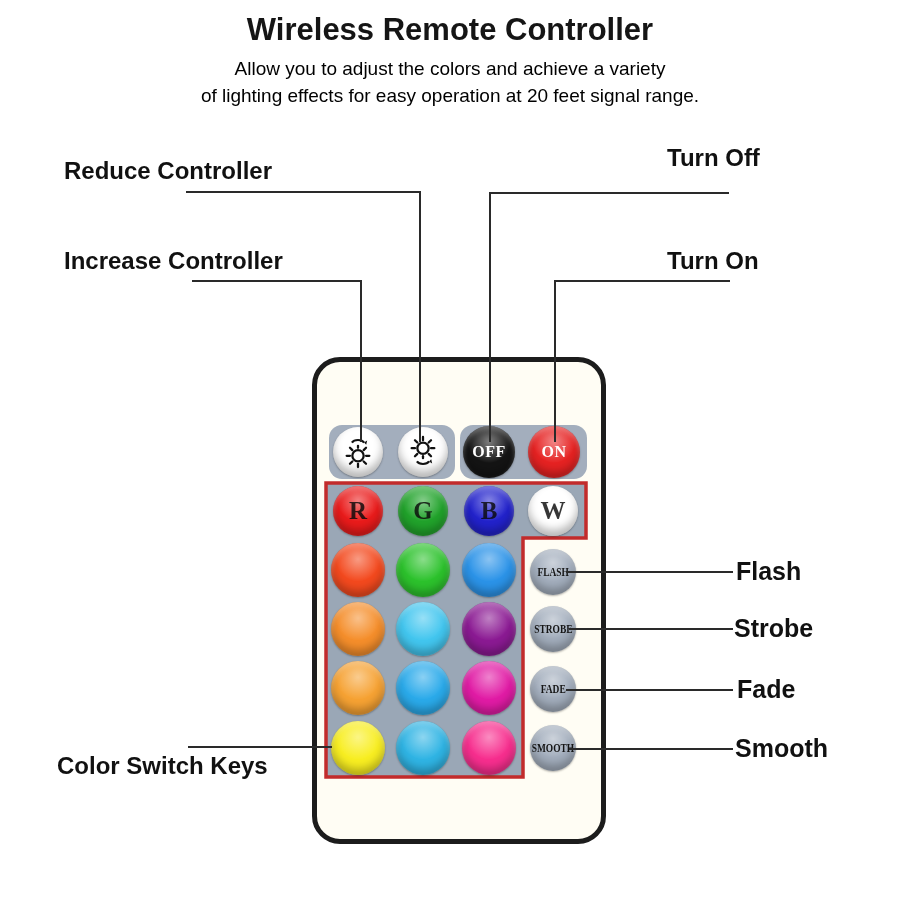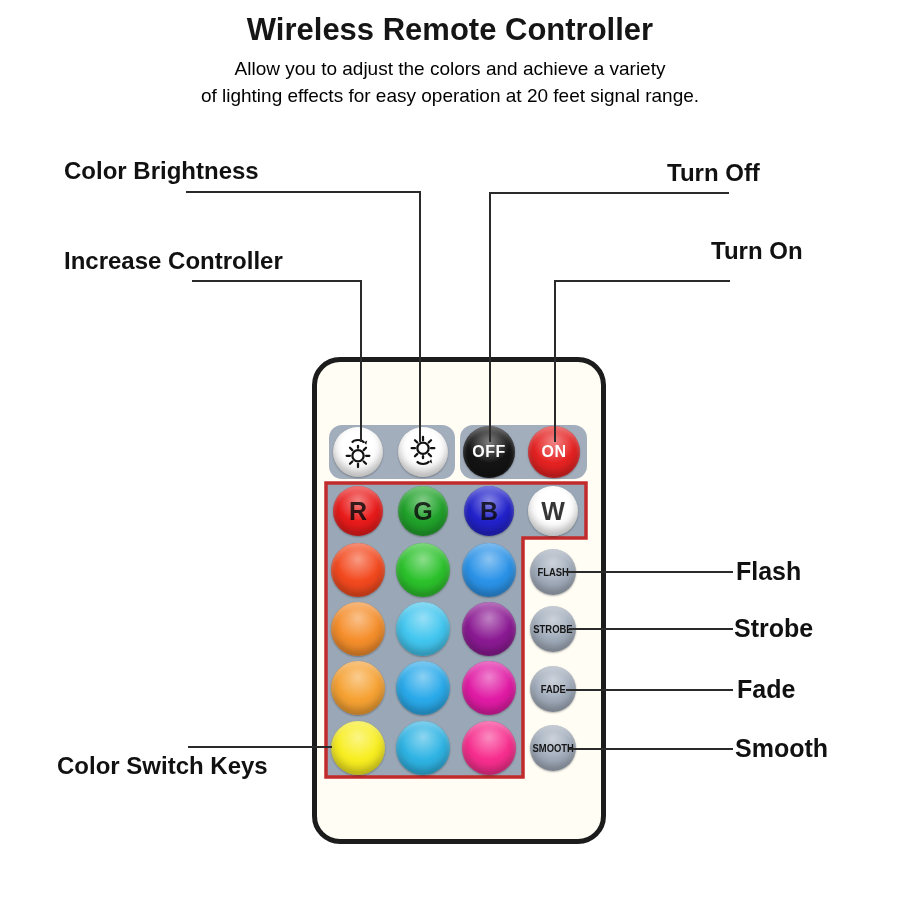--- a/index.html
+++ b/index.html
@@ -20,40 +20,40 @@
   
   .line{position:absolute;background:#2a2a2a;z-index:40;}
   .line.h{height:2px;} .line.v{width:2px;}
   
   .remote{position:absolute;left:312px;top:357px;width:294px;height:487px;
           border:5px solid #1c1c1c;border-radius:28px;box-sizing:border-box;z-index:10;}
   .panel{position:absolute;border-radius:13px;z-index:20;}
   .btn{position:absolute;border-radius:50%;display:flex;align-items:center;justify-content:center;
        z-index:30;box-sizing:border-box;}
   .key3d{background-image:radial-gradient(circle at 50% 30%, rgba(255,255,255,.45), rgba(255,255,255,0) 48%);
-         box-shadow:inset 0 -6px 9px rgba(0,0,0,.28), inset 0 3px 5px rgba(255,255,255,.35), 0 1px 2px rgba(0,0,0,.3);}
+         box-shadow:inset 0 -6px 9px rgba(0,0,0,.28), inset 0 3px 5px rgba(255,255,255,.35), 0 1px 2px rgba(0,0,0,.3);font-family:Liberation Serif, serif;}
   .white-key{background:#ffffff;}
   .key-letter{font-size:25px;font-weight:bold;color:rgba(10,10,10,.82);}
   .pw-text{font-size:16px;font-weight:bold;color:#ffffff;letter-spacing:.5px;}
   .fn-text{font-size:11.5px;font-weight:bold;color:#161616;transform:scaleX(.82);white-space:nowrap;}
   .color-region{position:absolute;left:322px;top:479px;z-index:15;}
 </style>
 </head>
 <body>
 
 <div class="stage">
 
   <div class="title">Wireless Remote Controller</div>
   <div class="subtitle sub1">Allow you to adjust the colors and achieve a variety</div>
   <div class="subtitle sub2">of lighting effects for easy operation at 20 feet signal range.</div>
 
-  <div class="callout left" style="left:64px;top:157px;">Color Brightness</div>
+  <div class="callout left" style="left:64px;top:157px;">Reduce Controller</div>
   <div class="callout left" style="left:64px;top:247px;">Increase Controller</div>
-  <div class="callout left" style="left:667px;top:159px;">Turn Off</div>
-  <div class="callout left" style="left:667px;top:237px;margin-left:44px;">Turn On</div>
+  <div class="callout left" style="left:667px;top:144px;">Turn Off</div>
+  <div class="callout left" style="left:667px;top:247px;">Turn On</div>
   <div class="callout left" style="left:57px;top:752px;">Color Switch Keys</div>
   <div class="callout right" style="left:736px;top:557px;">Flash</div>
   <div class="callout right" style="left:734px;top:614px;">Strobe</div>
   <div class="callout right" style="left:737px;top:675px;">Fade</div>
   <div class="callout right" style="left:735px;top:734px;">Smooth</div>
 
   <div class="remote" style="background-color: rgb(255, 253, 244);"></div>
 
   <div class="panel" style="left: 329px; top: 425px; width: 126px; height: 54px; background-color: rgb(163, 174, 189);"></div>
   <div class="panel" style="left: 460px; top: 425px; width: 127px; height: 54px; background-color: rgb(163, 174, 189);"></div>

